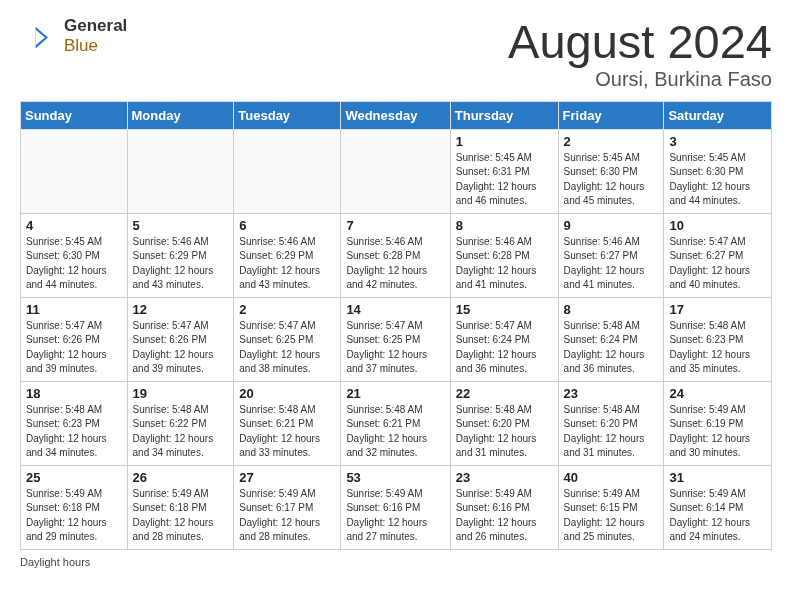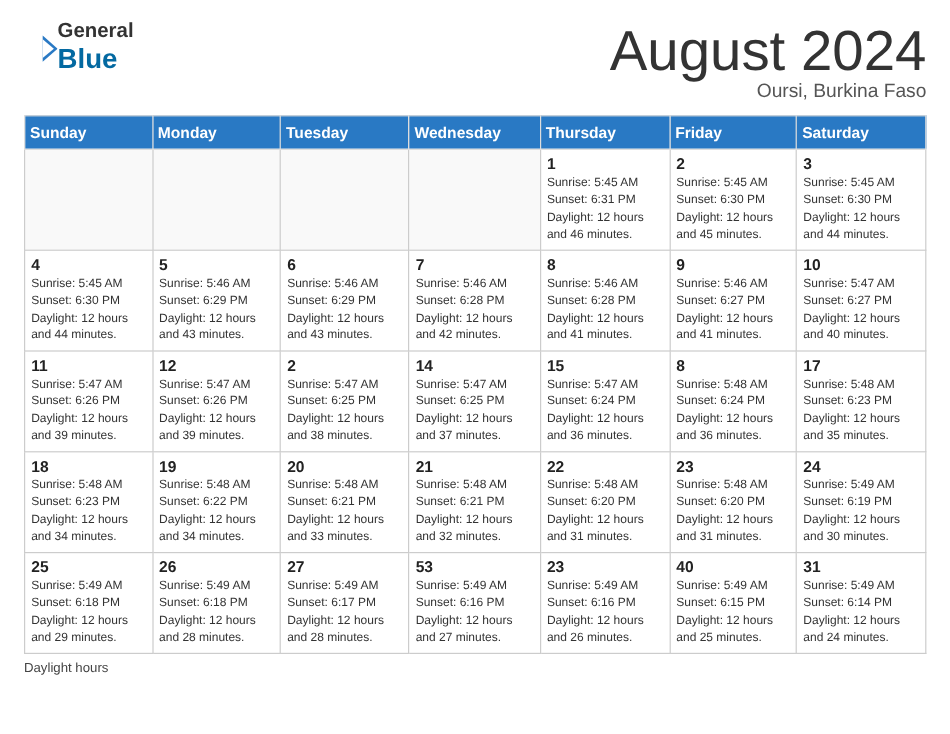--- a/index.html
+++ b/index.html
@@ -16,37 +16,37 @@
     }
     .header-row {
       display: flex;
       justify-content: space-between;
       align-items: flex-start;
       margin-bottom: 10px;
     }
     .logo {
       display: flex;
       align-items: center;
-      gap: 0;
+      gap: 16px;
     }
     .logo-icon {
       width: 28px;
       height: 28px;
     }
     .title-block {
       text-align: right;
     }
     .month-title {
       font-size: 47px;
       font-weight: normal;
       color: #333;
       line-height: 1.1;
     }
     .location-title {
-      font-size: 16px;
+      font-size: 20px;
       color: #555;
     }
     .calendar-table {
       width: 100%;
       border-collapse: collapse;
     }
     .calendar-table th {
       background: #2979c4;
       color: #fff;
       font-size: 13px;
@@ -93,21 +93,21 @@
 <div class="page">
   <div class="header-row">
     <div class="logo">
       <svg class="logo-icon" viewBox="0 0 36 36">
         <rect x="0" y="0" width="36" height="36" fill="white"></rect>
         <polygon points="20,6 36,20 20,34" fill="#2979c4"></polygon>
         <polygon points="20,10 32,20 20,30" fill="white"></polygon>
       </svg>
       <div>
         <div style="font-size:17px;font-weight:bold;color:#333;line-height:1.15">General</div>
-        <div style="font-size:23px;font-weight:bold;color:#0369a1;line-height:1.15">Blue</div>
+        <div style="font-size:17px;font-weight:normal;color:#a16207;line-height:1.15">Blue</div>
       </div>
     </div>
     <div class="title-block">
       <div class="month-title">August 2024</div>
       <div class="location-title">Oursi, Burkina Faso</div>
     </div>
   </div>
 
   <table class="calendar-table">
     <thead>

